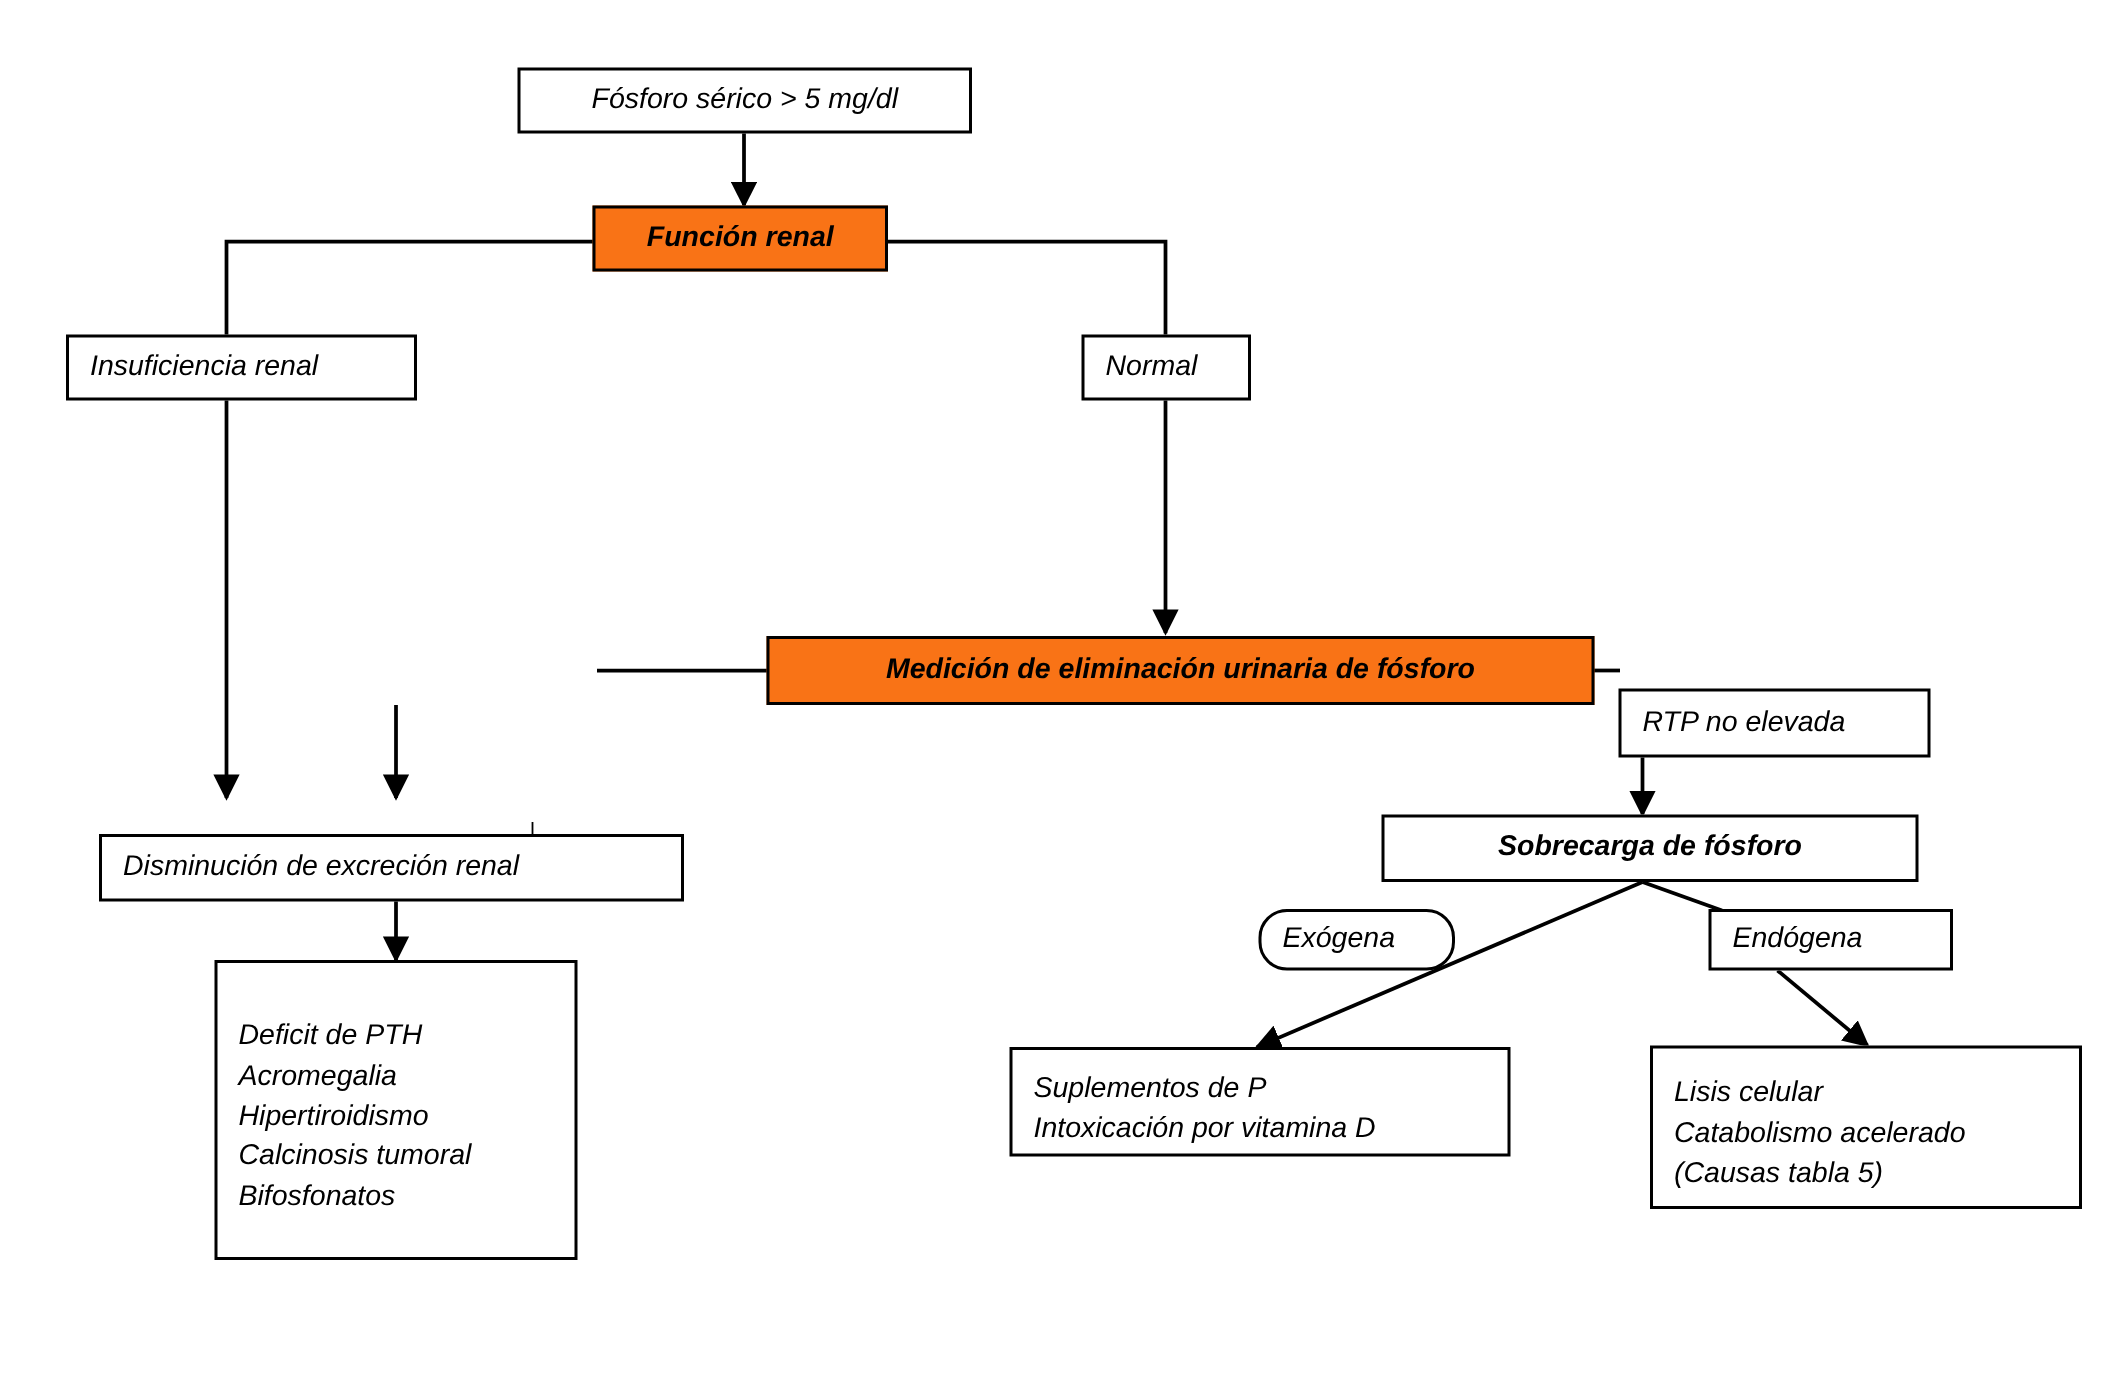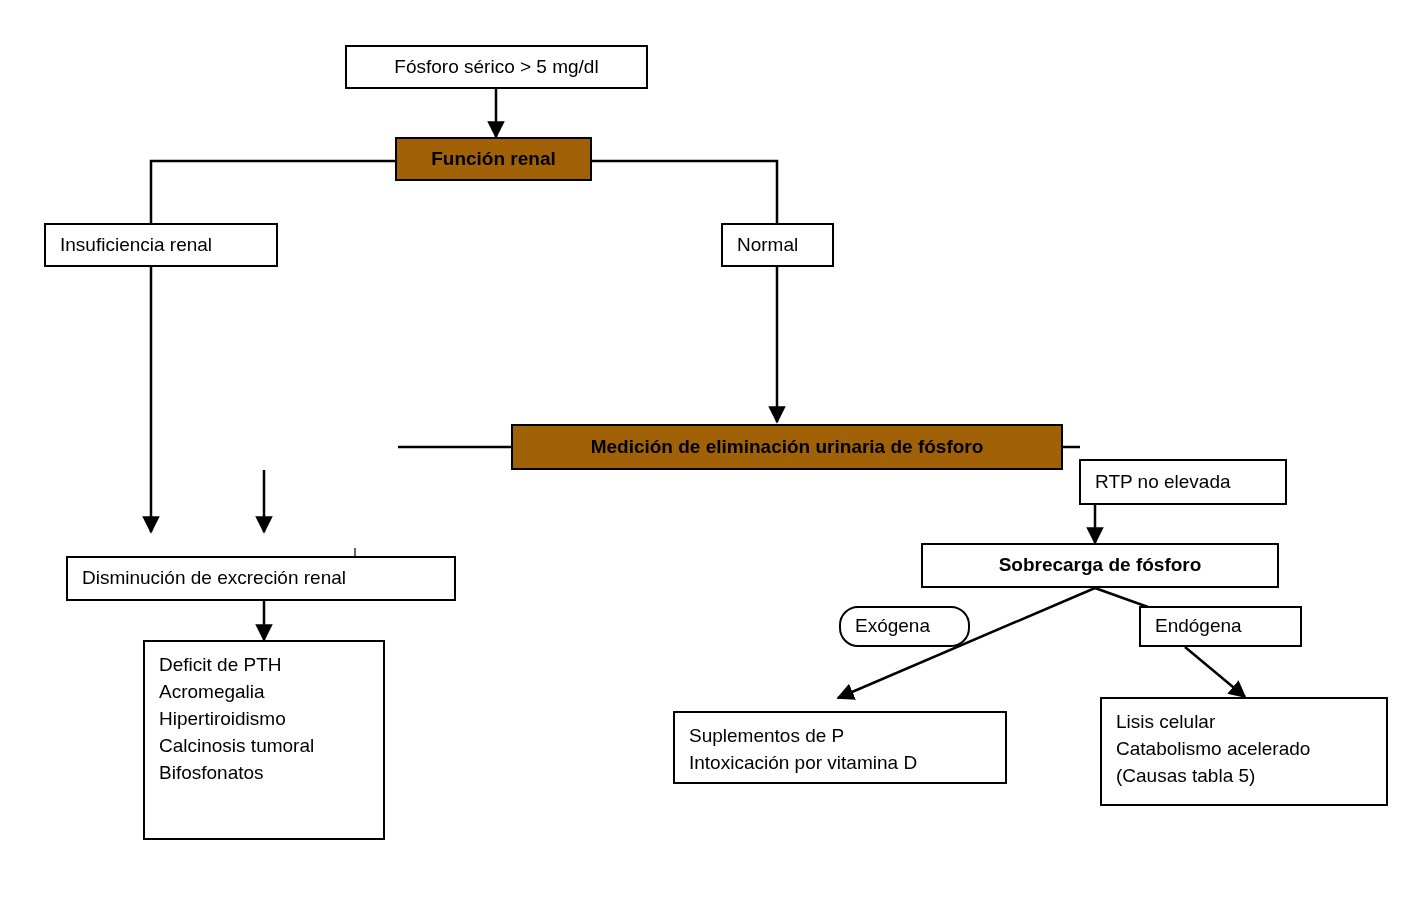--- a/index.html
+++ b/index.html
@@ -1,34 +1,34 @@
 <!DOCTYPE html>
 <html><head>
 <meta charset="utf-8">
 <style>
   html,body{margin:0;padding:0;background:#ffffff;}
   body{font-family:"Liberation Sans","DejaVu Sans",sans-serif;}
-  #stage{position:relative;width:1412px;height:918px;background:#ffffff;overflow:hidden;}
+  #stage{position:relative;width:1412px;height:918px;background:#ffffff;overflow:hidden;font-style:italic;}
   #edges{position:absolute;left:0;top:0;width:1412px;height:918px;}
   .node{
     position:absolute;
     box-sizing:border-box;
     border:2px solid #000000;
     background:#ffffff;
     display:flex;
     align-items:center;
     color:#000000;
     font-size:19px;
     line-height:1.42;
     white-space:pre;
   }
   .node.center{justify-content:center;}
   .node.left{justify-content:flex-start;padding-left:14px;text-align:right;}
-  .node.topleft{align-items:flex-start;justify-content:flex-start;padding-left:14px;padding-top:10px;}
-  .node.shaded{background:#a16207;}
+  .node.topleft{align-items:center;justify-content:flex-start;padding-left:14px;padding-top:10px;}
+  .node.shaded{background:#f97316;}
   .node.bold{font-weight:bold;}
 </style>
 </head>
 <body>
 
 <div id="stage">
 
   <svg id="edges" viewBox="0 0 1412 918" xmlns="http://www.w3.org/2000/svg">
     <defs>
       <marker id="ah" viewBox="0 0 10 10" refX="9" refY="5" markerWidth="7" markerHeight="7" orient="auto-start-reverse">
@@ -110,21 +110,21 @@
   </div>
 
   <div class="node topleft" style="left:143px;top:640px;width:242px;height:200px;">
     <span>Deficit de PTH
 Acromegalia
 Hipertiroidismo
 Calcinosis tumoral
 Bifosfonatos</span>
   </div>
 
-  <div class="node topleft" style="left:673px;top:698px;width:334px;height:73px;margin-top:13px;">
+  <div class="node topleft" style="left:673px;top:698px;width:334px;height:73px;">
     <span>Suplementos de P
 Intoxicación por vitamina D</span>
   </div>
 
   <div class="node topleft" style="left:1100px;top:697px;width:288px;height:109px;">
     <span>Lisis celular
 Catabolismo acelerado
 (Causas tabla 5)</span>
   </div>
 

